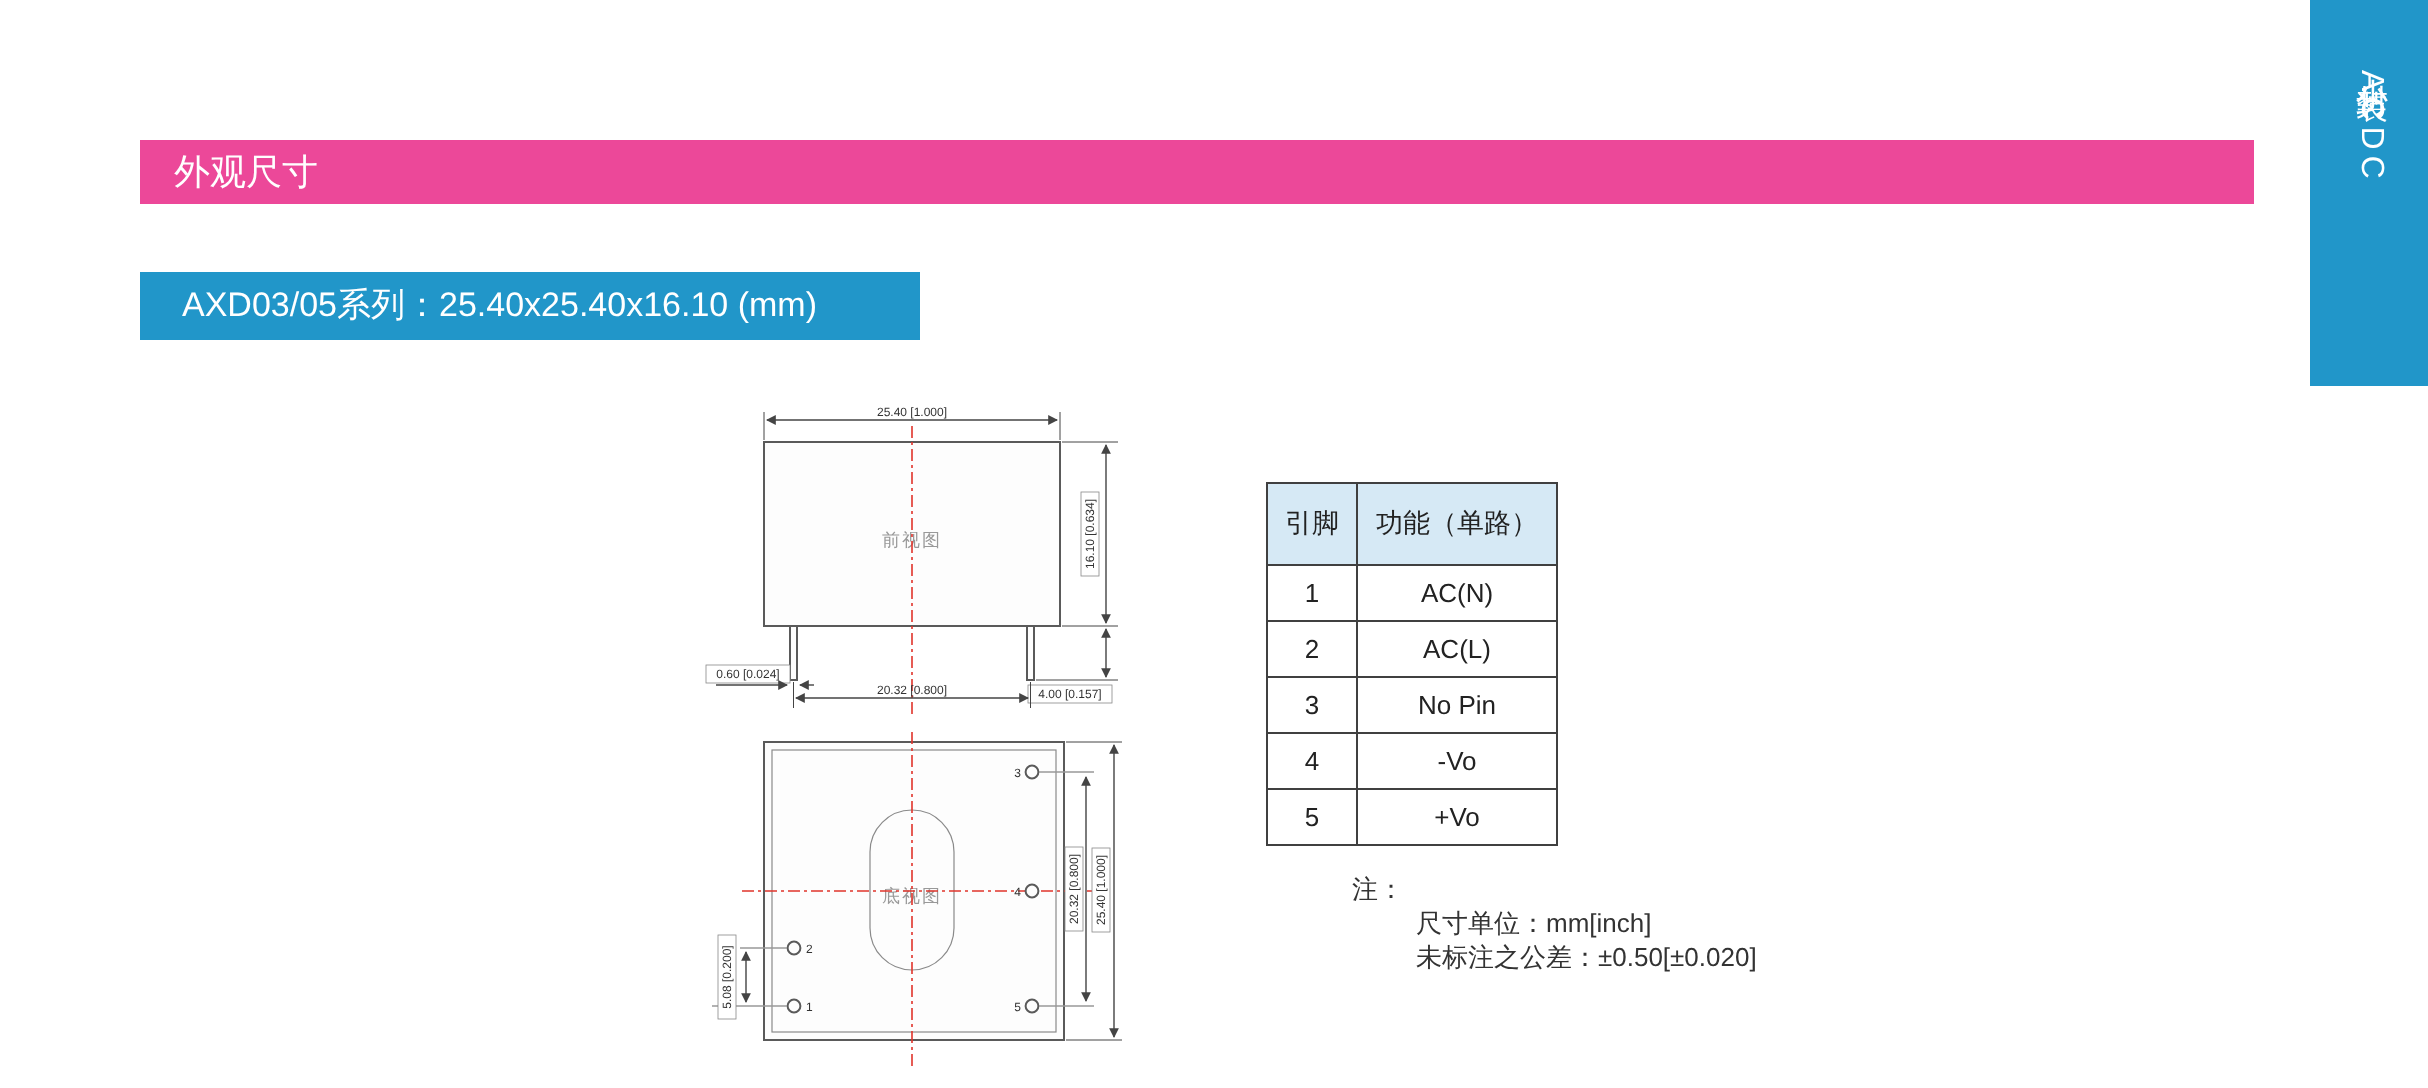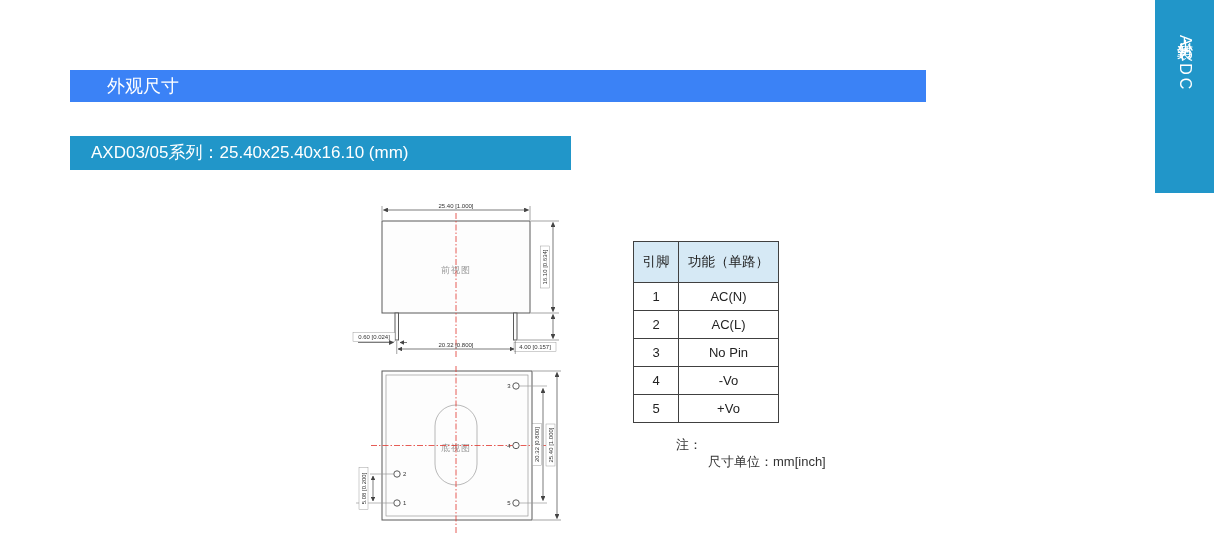--- a/index.html
+++ b/index.html
@@ -2,26 +2,26 @@
 <html><head>
 <meta charset="utf-8">
 <style>
   html,body{margin:0;padding:0;}
   body{
     width:1214px;height:544px;position:relative;overflow:hidden;
     background:#ffffff;
     font-family:"Liberation Sans","DejaVu Sans",sans-serif;
   }
   .section-bar{
-    position:absolute;left:70px;top:70px;width:856px;height:32px;
-    background:#3b82f6;color:#ffffff;font-size:18px;line-height:32px;
-    padding-left:37px;box-sizing:border-box;
+    position:absolute;left:70px;top:70px;width:1057px;height:32px;
+    background:#ec4899;color:#ffffff;font-size:18px;line-height:32px;
+    padding-left:17px;box-sizing:border-box;
   }
   .series-bar{
-    position:absolute;left:70px;top:136px;width:501px;height:34px;
+    position:absolute;left:70px;top:136px;width:390px;height:34px;
     background:#2196c9;color:#ffffff;font-size:17px;line-height:34px;
     padding-left:21px;box-sizing:border-box;
   }
   .side-tab{
     position:absolute;left:1155px;top:0;width:59px;height:193px;
     background:#2196c9;color:#ffffff;
     display:flex;justify-content:center;box-sizing:border-box;padding-top:26px;
   }
   .side-tab span{
     writing-mode:vertical-rl;font-size:16px;letter-spacing:3px;
@@ -196,14 +196,15 @@
       <td>5</td>
       <td>+Vo</td>
     </tr>
   </tbody>
 </table>
 
 <div class="notes">
   <div>注：</div>
   <div class="note-lines">
     <div>尺寸单位：mm[inch]</div>
+    <div>未标注之公差：±0.50[±0.020]</div>
   </div>
 </div>
 
 </body></html>

